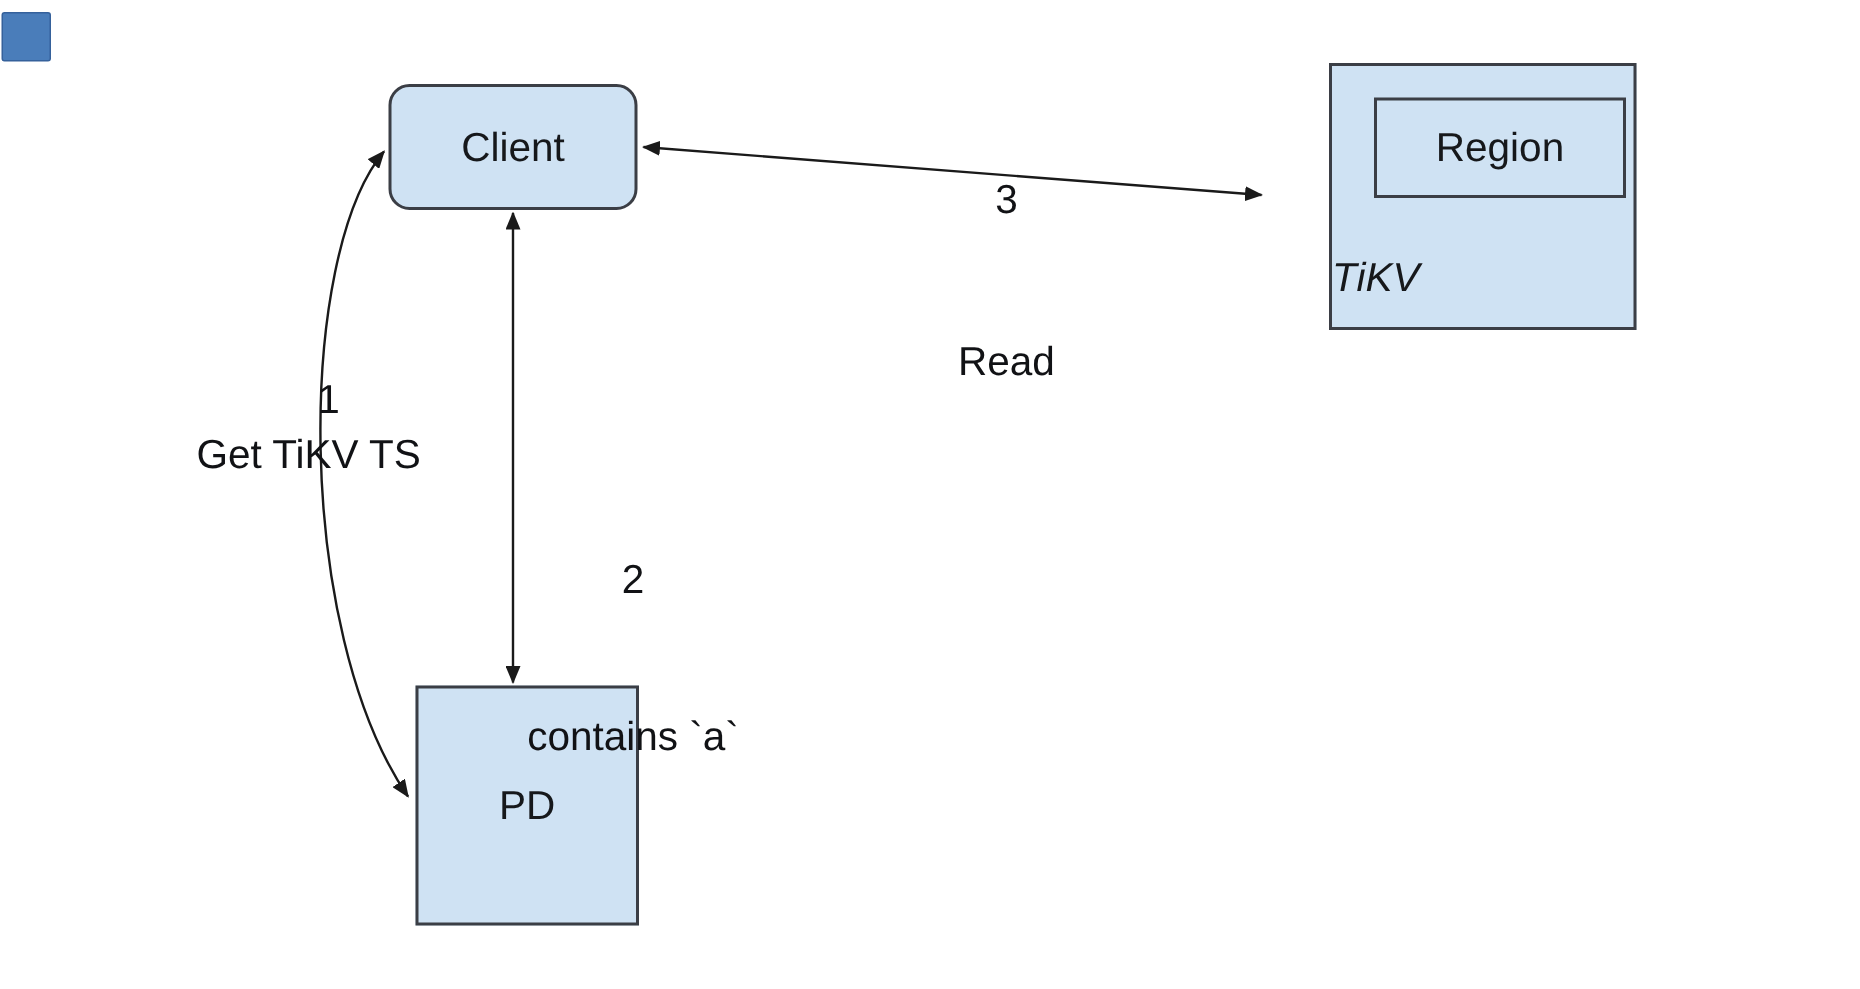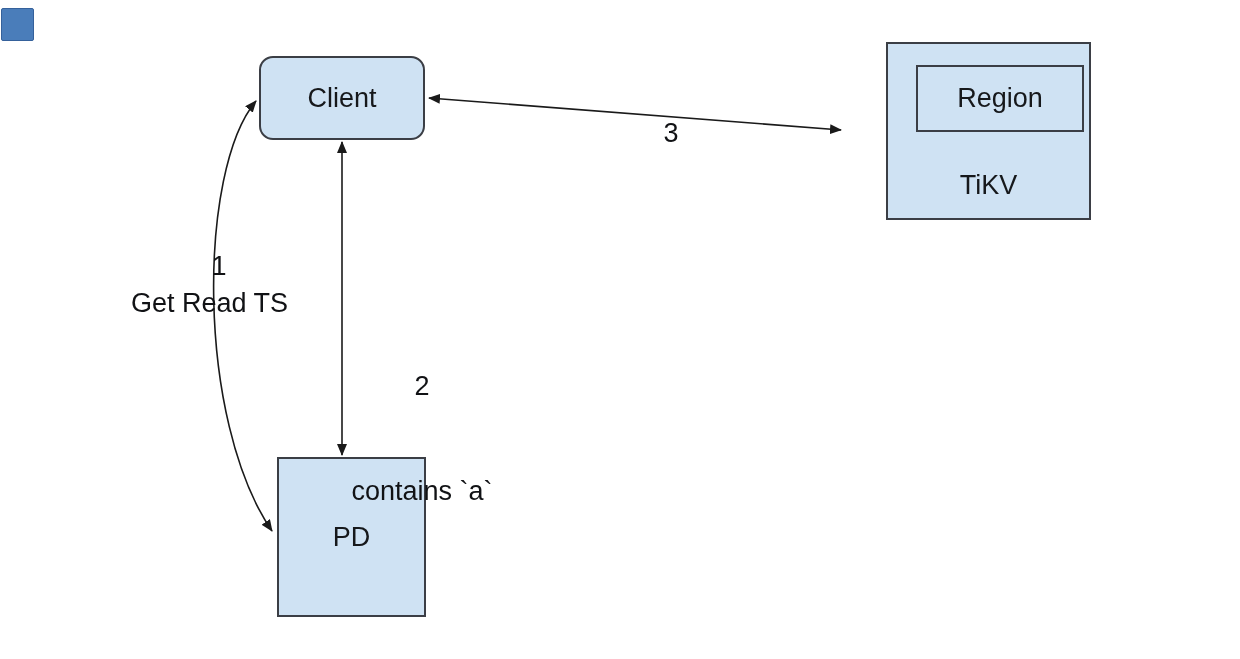--- a/index.html
+++ b/index.html
@@ -59,22 +59,23 @@
     top: 21px;
     width: 168px;
     height: 67px;
     border-width: 2px;
   }
   .tikv-label {
     position: absolute;
     left: 0;
     top: 128px;
     width: 100%;
-    text-align: center;
+    text-align: left;
     font-size: 27px;
+    font-style: italic;
   }
   .node-pd {
     left: 277px;
     top: 457px;
     width: 149px;
     height: 160px;
   }
   
   #arrow-layer {
     position: absolute;
@@ -148,24 +149,25 @@
       <span>Region</span>
     </div>
     <div class="tikv-label">TiKV</div>
   </div>
 
   <div class="node node-pd">
     <span>PD</span>
   </div>
 
   <div class="edge-label lbl-step1-number">1</div>
-  <div class="edge-label lbl-step1-text">Get Read TS</div>
+  <div class="edge-label lbl-step1-text">Get TiKV TS</div>
 
   <div class="edge-label lbl-step2">
     <div>2</div>
     <div>contains `a`</div>
   </div>
 
   <div class="edge-label lbl-step3">
     <div>3</div>
+    <div>Read</div>
   </div>
 
 </div>
 
 </body></html>

